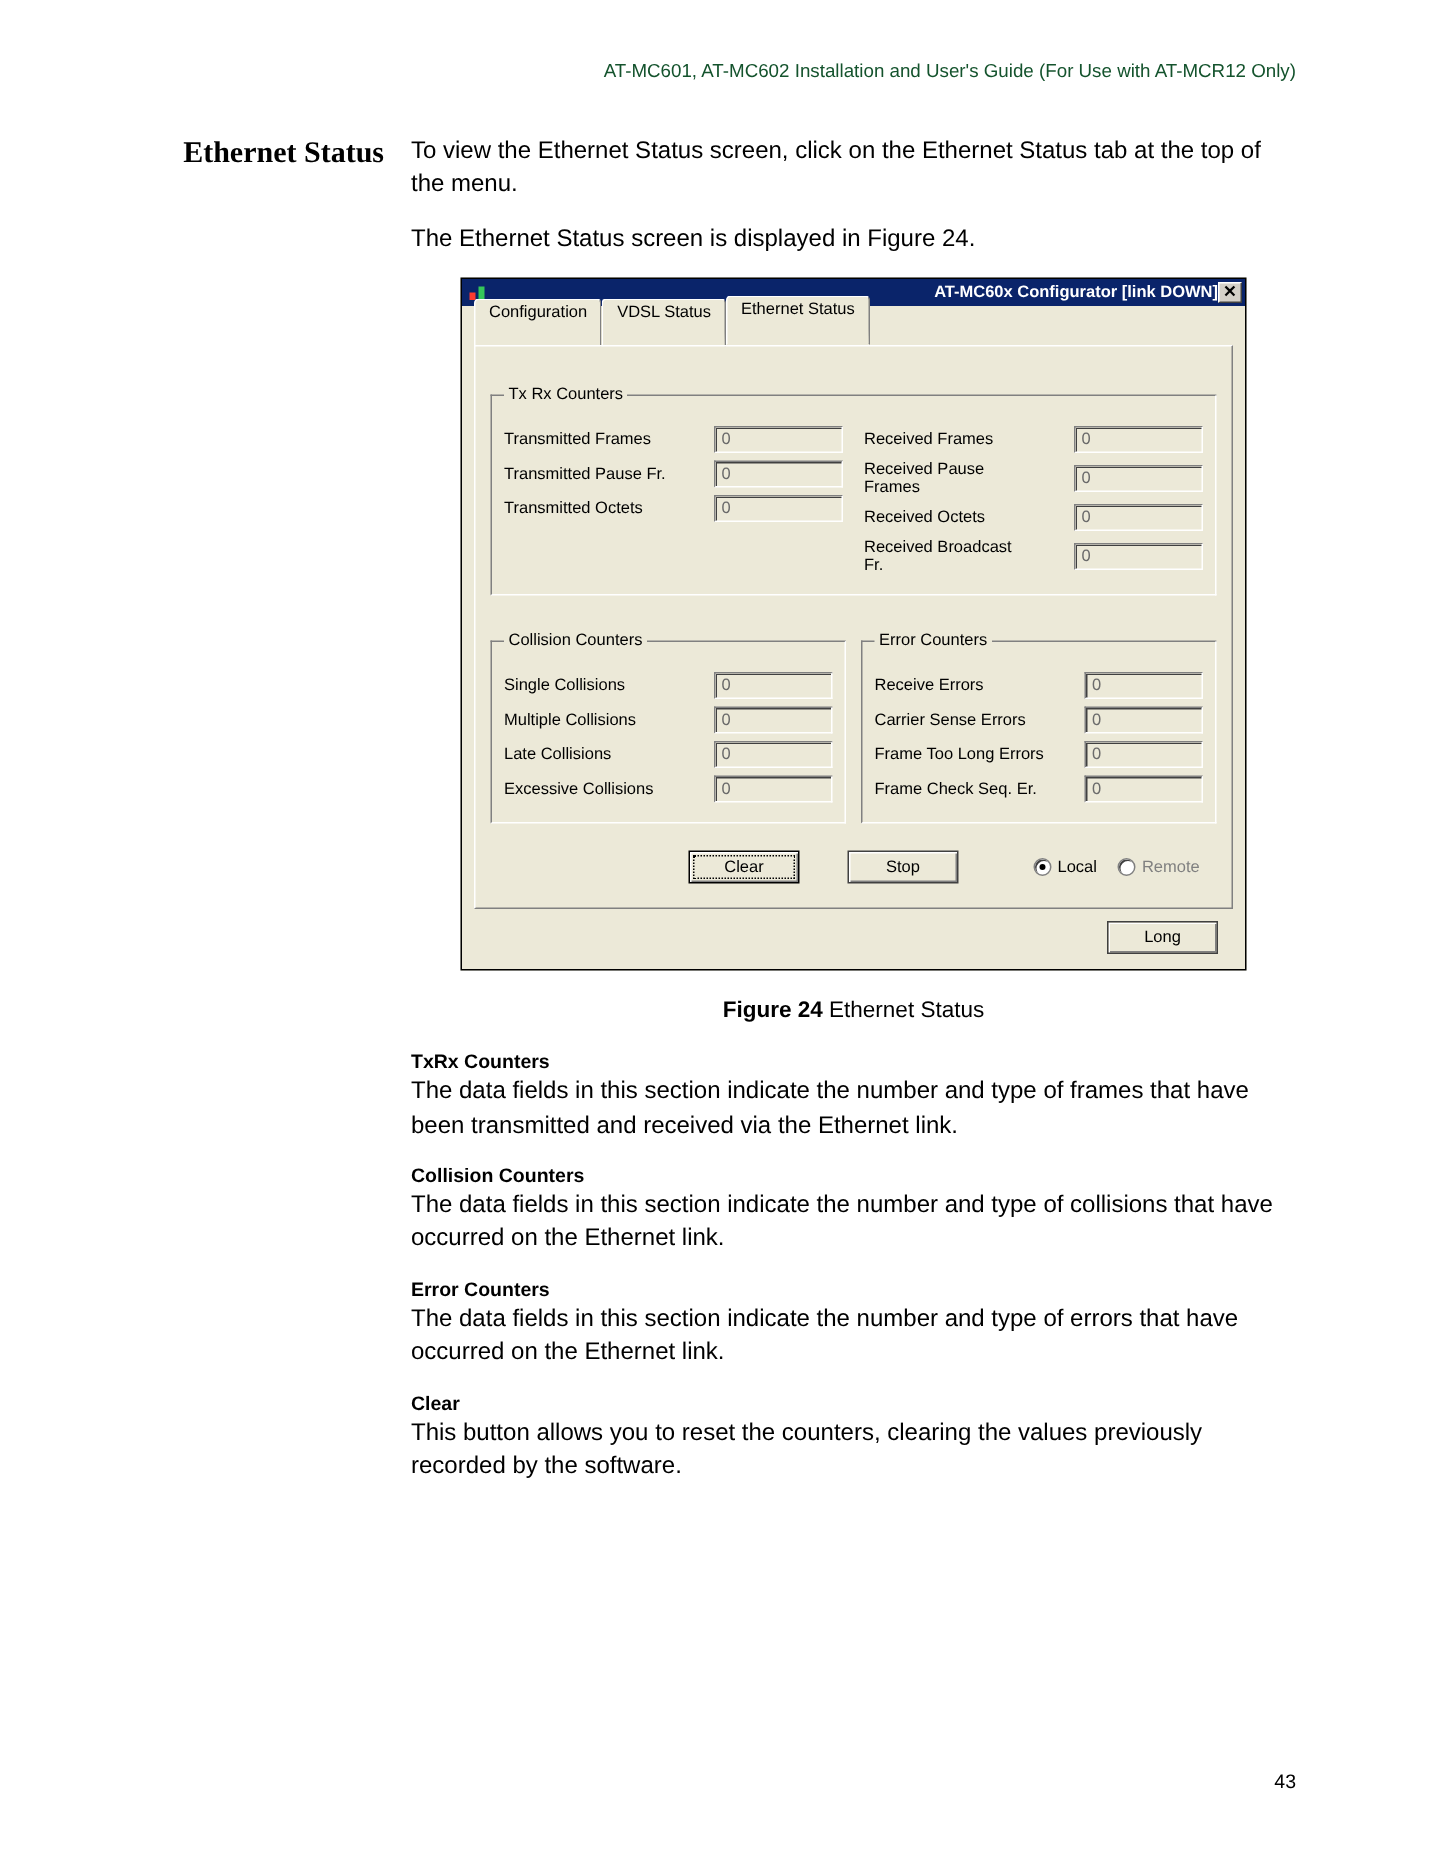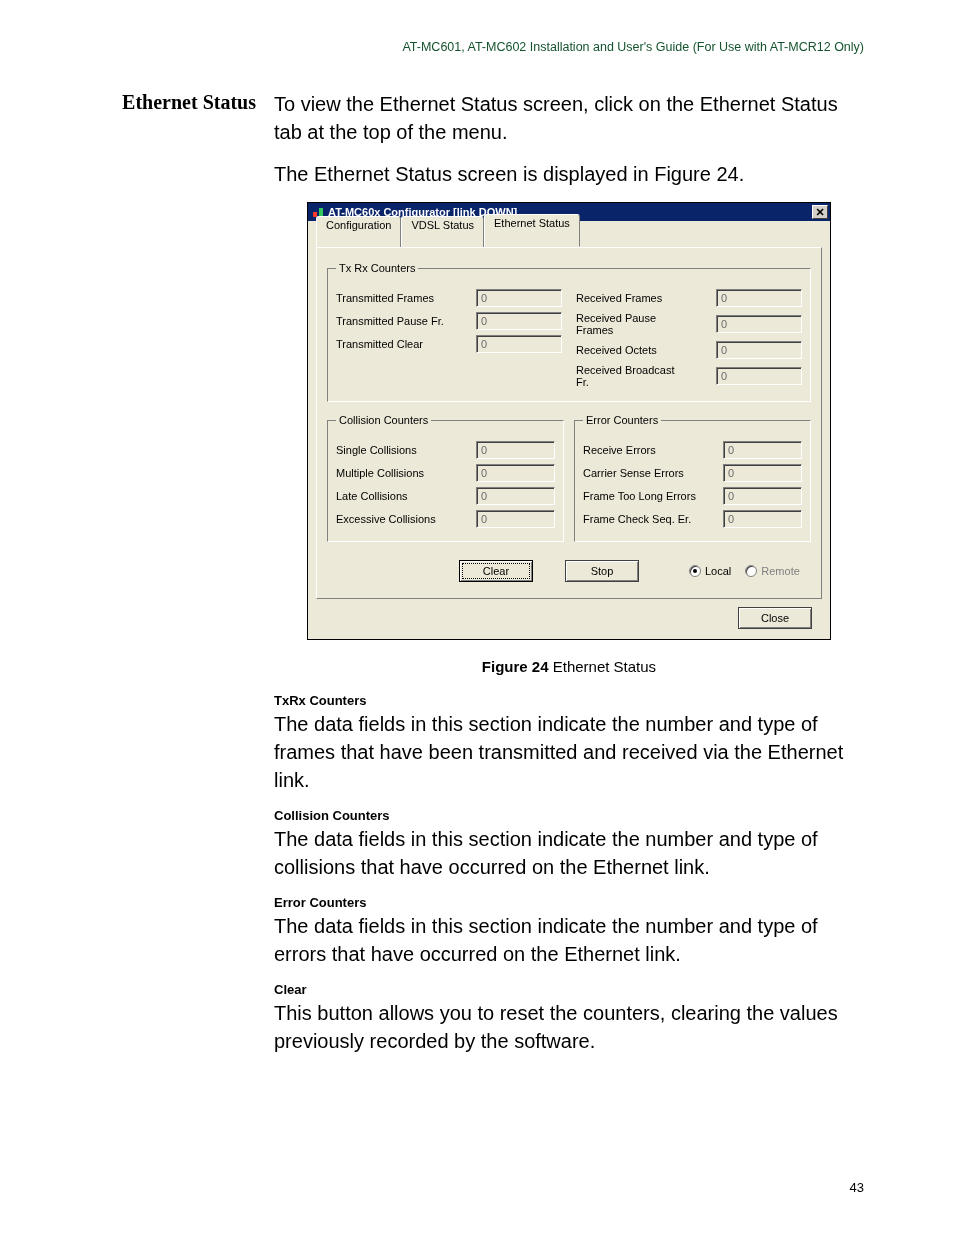--- a/index.html
+++ b/index.html
@@ -26,21 +26,21 @@
     width: 180px;
     flex-shrink: 0;
     font-family: Georgia, "Times New Roman", serif;
     font-weight: bold;
     font-size: 20px;
     text-align: right;
     padding-right: 18px;
     line-height: 1.25;
   }
   .body-col { flex: 1; }
-  .para { font-size: 20px; line-height: 1.4; margin: 0 0 14px 0; }
+  .para { font-size: 16px; line-height: 1.4; margin: 0 0 14px 0; }
   .subhead { font-size: 13px; font-weight: bold; margin: 14px 0 2px 0; }
   .fig-caption { text-align: center; font-size: 15px; margin: 18px 0; }
   .fig-caption b { font-weight: bold; }
   .pagenum { position: absolute; bottom: 40px; right: 90px; font-size: 13px; }
 
   
   .win {
     width: 524px;
     margin: 10px auto 0 auto;
     font-family: Tahoma, "MS Sans Serif", Arial, sans-serif;
@@ -51,20 +51,21 @@
   }
   .titlebar {
     background: #0a246a;
     color: #fff;
     height: 18px;
     display: flex;
     align-items: center;
     padding: 0 2px 0 4px;
     font-weight: bold;
     font-size: 11px;
+    text-align: right;
   }
   .titlebar .title-icon {
     width: 12px; height: 12px; margin-right: 4px;
     display: inline-flex; align-items: center; justify-content: center;
   }
   .titlebar .title-text { flex: 1; white-space: nowrap; }
   .win-close {
     width: 16px; height: 14px;
     background: #d4d0c8;
     border: 1px solid #fff;
@@ -101,21 +102,21 @@
     border: 1px solid #fff;
     border-right-color: #808080;
     border-bottom-color: #808080;
     padding: 10px 10px 16px 10px;
     position: relative;
   }
   fieldset.groupbox {
     border: 1px solid #fff;
     border-top-color: #808080;
     border-left-color: #808080;
-    margin: 4px 0 8px 0;
+    margin: 16px 0 8px 0;
     padding: 10px 8px 8px 8px;
     position: relative;
   }
   fieldset.groupbox > legend {
     font-size: 11px; padding: 0 3px;
     background: #ece9d8;
   }
   .two-col { display: flex; gap: 10px; }
   .two-col > fieldset { flex: 1; }
   .txrx-inner { display: flex; gap: 14px; }
@@ -208,21 +209,21 @@
                 <div class="col">
                   <div class="field-row">
                     <span class="lbl">Transmitted Frames</span>
                     <span class="ro-input">0</span>
                   </div>
                   <div class="field-row">
                     <span class="lbl">Transmitted Pause Fr.</span>
                     <span class="ro-input">0</span>
                   </div>
                   <div class="field-row">
-                    <span class="lbl">Transmitted Clear</span>
+                    <span class="lbl">Transmitted Octets</span>
                     <span class="ro-input">0</span>
                   </div>
                 </div>
                 <div class="col">
                   <div class="field-row">
                     <span class="lbl">Received Frames</span>
                     <span class="ro-input">0</span>
                   </div>
                   <div class="field-row">
                     <span class="lbl">Received Pause Frames</span>
@@ -293,21 +294,21 @@
                 <span class="radio disabled">
                   <span class="radio-dot"></span>
                   <span>Remote</span>
                 </span>
               </span>
             </div>
 
           </div>
 
           <div class="bottom-bar">
-            <span class="winbtn">Close</span>
+            <span class="winbtn">Long</span>
           </div>
         </div>
       </div>
 
       <p class="fig-caption">
         <b>Figure 24</b><span>  Ethernet Status</span>
       </p>
 
 
       <div class="subhead">TxRx Counters</div>

